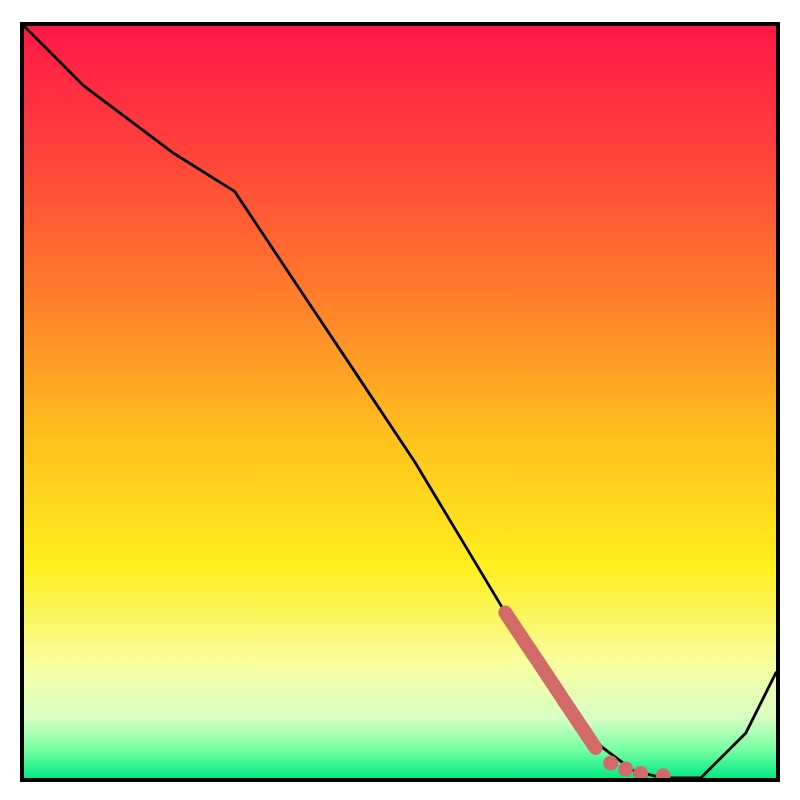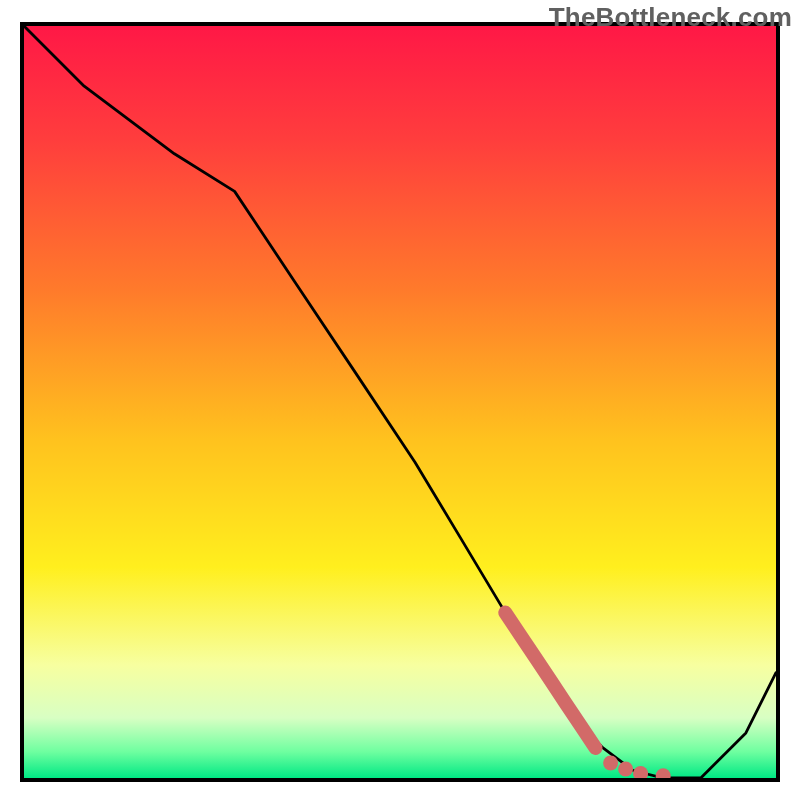--- a/index.html
+++ b/index.html
@@ -49,21 +49,20 @@
     inset: 0;
     width: 100%;
     height: 100%;
   }
 </style>
 </head>
 <body>
 
 <div class="outer">
 
-  <div class="watermark">TheBottleneck.com</div>
 
   <div class="plot-frame">
 
     <svg class="gradient-bg" viewBox="0 0 752 752" preserveAspectRatio="none">
       <defs>
         <linearGradient id="bg-grad" x1="0" y1="0" x2="0" y2="1">
             <stop offset="0.00%" stop-color="#ff1846"></stop>
             <stop offset="15.00%" stop-color="#ff3d3d"></stop>
             <stop offset="35.00%" stop-color="#ff7a2b"></stop>
             <stop offset="55.00%" stop-color="#ffc21e"></stop>

